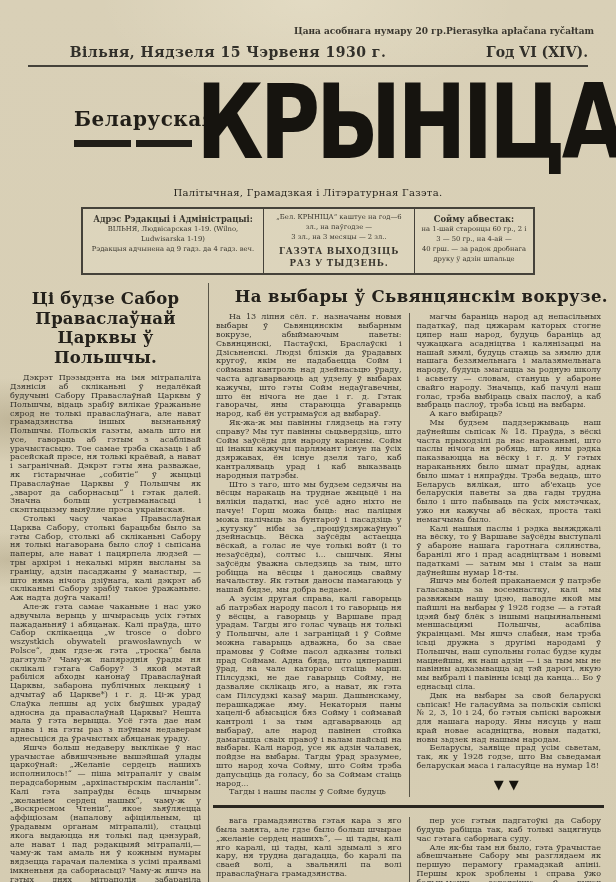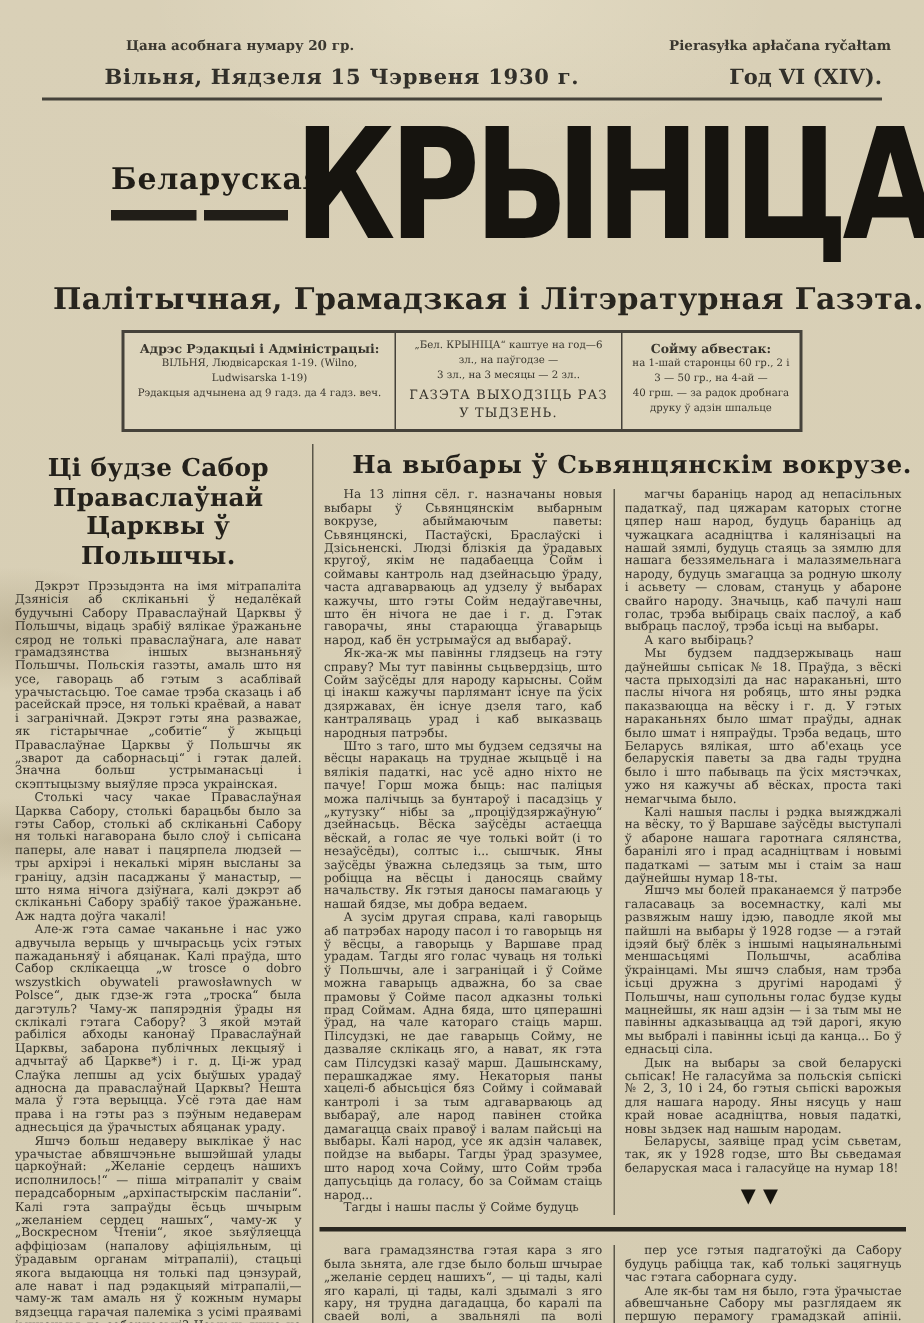--- a/index.html
+++ b/index.html
@@ -7,52 +7,52 @@
   .page{
     position:relative;width:616px;height:882px;margin:0 auto;
     background:
       radial-gradient(ellipse 120px 60px at 12px 420px, rgba(120,105,70,.25), rgba(120,105,70,0) 70%),
       radial-gradient(ellipse 90px 40px at 8px 560px, rgba(120,105,70,.2), rgba(120,105,70,0) 70%),
       radial-gradient(ellipse 300px 150px at 50% 0%, rgba(255,250,230,.25), rgba(255,250,230,0) 70%),
       linear-gradient(180deg,#d9d0b7 0%, #d8cfb5 55%, #d5ccb2 100%);
     color:#32302a;overflow:hidden;box-sizing:border-box;
   }
   
-  .topstrip{display:flex;justify-content:space-between;padding:26px 22px 0 84px;
+  .topstrip{display:flex;justify-content:flex-end;padding:26px 22px 0 84px;
     font-size:9px;font-weight:bold;color:#3a372f;}
   
   .daterow{display:flex;align-items:baseline;margin:8px 28px 0 28px;
     border-bottom:2px solid #45423a;padding-bottom:5px;}
   .daterow .issue{font-size:15px;font-weight:bold;width:160px;}
   .daterow .date{flex:1;text-align:center;font-size:14px;font-weight:bold;letter-spacing:.5px;}
   .daterow .vol{width:160px;text-align:right;font-size:14px;font-weight:bold;}
   
   .masthead{display:flex;align-items:flex-end;padding:4px 10px 0 74px;height:102px;}
   .brandleft{width:118px;padding-bottom:26px;}
   .brandword{font-size:20px;font-weight:bold;color:#211e18;letter-spacing:.5px;}
   .brandbars{display:flex;gap:5px;margin-top:9px;}
   .brandbars .bar{height:7px;background:#211e18;width:64px;}
   .bigtitle{
     flex:1;text-align:center;font-family:"DejaVu Sans","Liberation Sans",sans-serif;
     font-weight:900;font-size:84px;line-height:.95;color:#16140f;
     transform:scaleY(1.22) scaleX(.98);transform-origin:center bottom;
     letter-spacing:-4px;white-space:nowrap;
   }
-  .subtitle{text-align:right;font-size:20px;font-weight:bold;color:#28251f;
+  .subtitle{text-align:center;font-size:10px;font-weight:normal;color:#28251f;
     margin-top:14px;letter-spacing:.3px;}
   
   .infobox{display:flex;width:450px;margin:9px auto 8px auto;
     border:2px solid #45423a;background:rgba(255,252,240,.12);}
   .ibcell{padding:4px 6px;text-align:center;font-size:6.8px;line-height:1.45;color:#38352d;}
   .ibcell + .ibcell{border-left:1.5px solid #45423a;}
   .ib1{width:168px;}
   .ib2{width:138px;}
   .ib3{flex:1;}
   .ibbold{font-size:8.3px;font-weight:bold;}
-  .ibweek{font-size:8.6px;font-weight:normal;letter-spacing:.8px;margin-top:2px;}
+  .ibweek{font-size:8.6px;font-weight:bold;letter-spacing:.8px;margin-top:2px;}
   
   .content{display:flex;margin:4px 8px 0 8px;}
   .col1{width:200px;padding:0 7px 0 2px;box-sizing:border-box;}
   .colright{flex:1;border-left:1.2px solid #55514538;padding-left:0;box-sizing:border-box;
     border-left:1.2px solid #5a5648;}
   h2.headline{font-size:16.5px;line-height:1.18;text-align:center;margin:6px 4px 7px 4px;
     font-weight:bold;color:#24211b;letter-spacing:.2px;}
   h2.headline2{font-size:16.5px;text-align:right;margin:4px 0 7px 0;font-weight:bold;
     color:#24211b;letter-spacing:.4px;}
   p.bp{margin:0;font-size:8px;line-height:1.1;text-align:justify;text-indent:13px;

